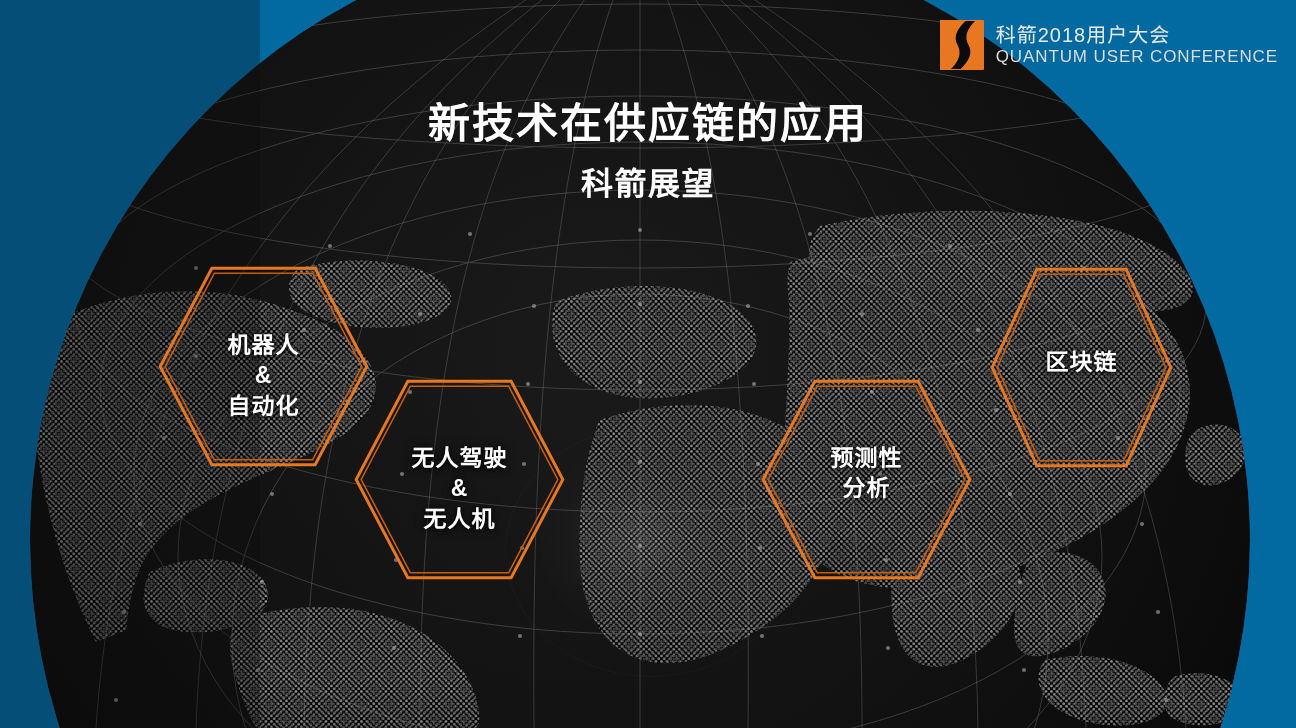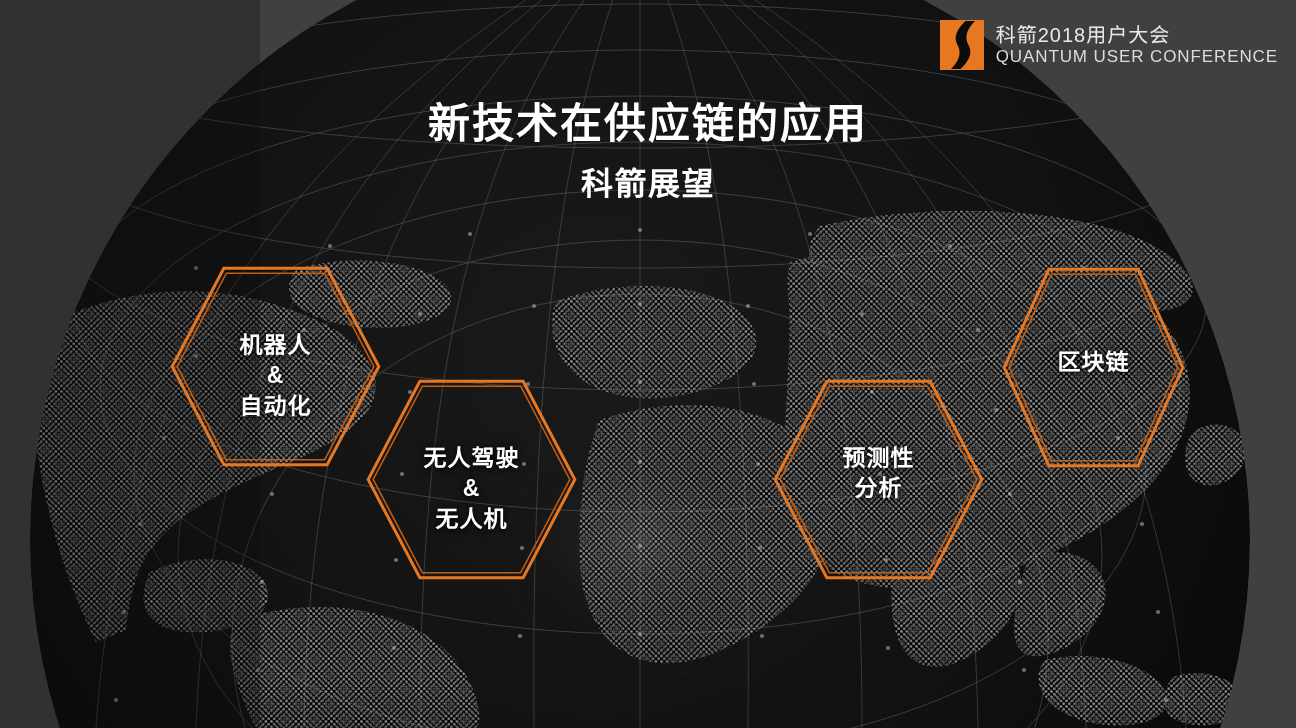--- a/index.html
+++ b/index.html
@@ -5,21 +5,21 @@
 <style>
   html, body {
     margin: 0;
     padding: 0;
     background: #000;
   }
   .slide {
     position: relative;
     width: 1296px;
     height: 728px;
-    background: #404040;
+    background: #0369a1;
     overflow: hidden;
     font-family: "Liberation Sans", "DejaVu Sans", sans-serif;
     -webkit-font-smoothing: antialiased;
   }
 
   
   .globe-layer {
     position: absolute;
     left: 0; top: 0;
     width: 1296px;
@@ -106,21 +106,21 @@
     font-size: 32px;
     font-weight: 700;
     letter-spacing: 1.5px;
     margin: 18px 0 0 0;
     line-height: 1.15;
   }
 
   
   .hex-layer {
     position: absolute;
-    left: 16px; top: 0;
+    left: 4px; top: 0;
     width: 1252px;
     height: 728px;
   }
   .hex {
     position: absolute;
   }
   .hex svg { display: block; overflow: visible; }
   .hex-label {
     position: absolute;
     left: 0;

